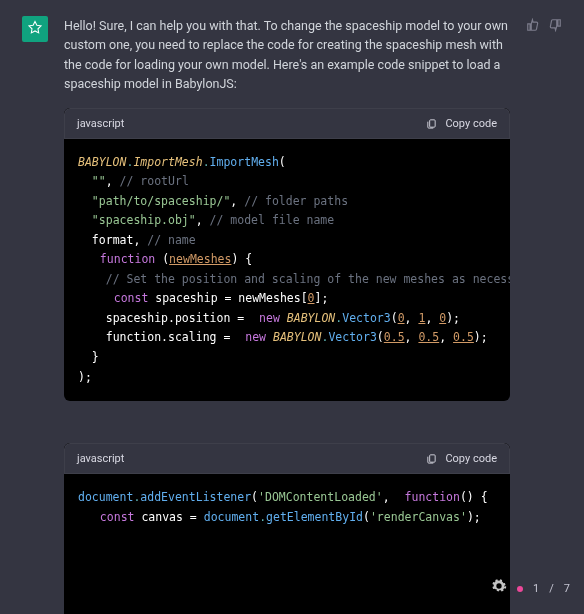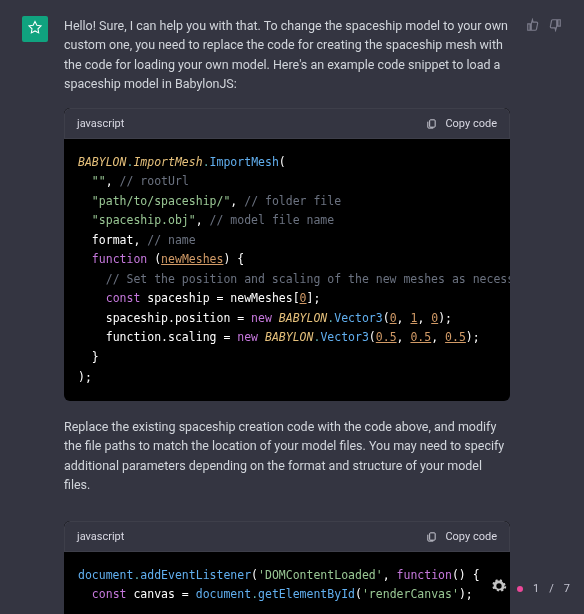--- a/index.html
+++ b/index.html
@@ -73,21 +73,21 @@
   .codebody {
     padding: 14px 14px;
     font-family: ui-monospace, Menlo, Monaco, Consolas, monospace;
     font-size: 11.5px;
     line-height: 1.7;
     white-space: pre;
     color: #fff;
   }
   .tk-o  { color:#5fb3b3;}  
   .tk-g  { color:#99c794;}  
-  .tk-pk { color:#c678dd;}  
+  .tk-pk { color:#c678dd;margin-left:8px;}  
   .tk-bl { color:#61afef;}  
   .tk-or { color:#d19a66;text-decoration:underline;}  
   .tk-cm { color:#6b7280;margin-top:16px;}  
   .tk-yl { color:#e5c07b;font-style:italic;}  
   .floatbadge {
     position: absolute;
     right: 14px;
     bottom: 14px;
     display: flex;
     align-items: center;
@@ -116,33 +116,32 @@
         <span class="copy">
           <svg viewBox="0 0 24 24" fill="none" stroke="currentColor" stroke-width="2">
               <rect x="8" y="4" width="12" height="16" rx="2"></rect>
               <path d="M4 8v12a2 2 0 0 0 2 2h10"></path>
             </svg>
           <span>Copy code</span>
         </span>
       </div>
       <div class="codebody"><span class="tk-yl">BABYLON</span><span class="tk-o">.</span><span class="tk-yl">ImportMesh</span><span class="tk-o">.</span><span class="tk-bl">ImportMesh</span><span>(</span>
   <span class="tk-g">""</span><span>, </span><span class="tk-cm">// rootUrl</span>
-  <span class="tk-g">"path/to/spaceship/"</span><span>, </span><span class="tk-cm">// folder file</span>
+  <span class="tk-g">"path/to/spaceship/"</span><span>, </span><span class="tk-cm">// folder paths</span>
   <span class="tk-g">"spaceship.obj"</span><span>, </span><span class="tk-cm">// model file name</span>
   <span>format, </span><span class="tk-cm">// name</span>
   <span class="tk-pk">function</span><span> (</span><span class="tk-or">newMeshes</span><span>) {</span>
     <span class="tk-cm">// Set the position and scaling of the new meshes as necessary</span>
     <span class="tk-pk">const</span><span> spaceship = newMeshes[</span><span class="tk-or">0</span><span>];</span>
     <span>spaceship.position = </span><span class="tk-pk">new</span><span> </span><span class="tk-yl">BABYLON</span><span class="tk-o">.</span><span class="tk-bl">Vector3</span><span>(</span><span class="tk-or">0</span><span>, </span><span class="tk-or">1</span><span>, </span><span class="tk-or">0</span><span>);</span>
     <span>function.scaling = </span><span class="tk-pk">new</span><span> </span><span class="tk-yl">BABYLON</span><span class="tk-o">.</span><span class="tk-bl">Vector3</span><span>(</span><span class="tk-or">0.5</span><span>, </span><span class="tk-or">0.5</span><span>, </span><span class="tk-or">0.5</span><span>);</span>
   <span>}</span>
 <span>);</span></div>
     </div>
 
-    <div>Replace the existing spaceship creation code with the code above, and modify the file paths to match the location of your model files. You may need to specify additional parameters depending on the format and structure of your model files.</div>
     <div style="height:12px"></div>
 
     <div class="codeblock">
       <div class="codeheader">
         <span>javascript</span>
         <span class="copy">
           <svg viewBox="0 0 24 24" fill="none" stroke="currentColor" stroke-width="2">
               <rect x="8" y="4" width="12" height="16" rx="2"></rect>
               <path d="M4 8v12a2 2 0 0 0 2 2h10"></path>
             </svg>

